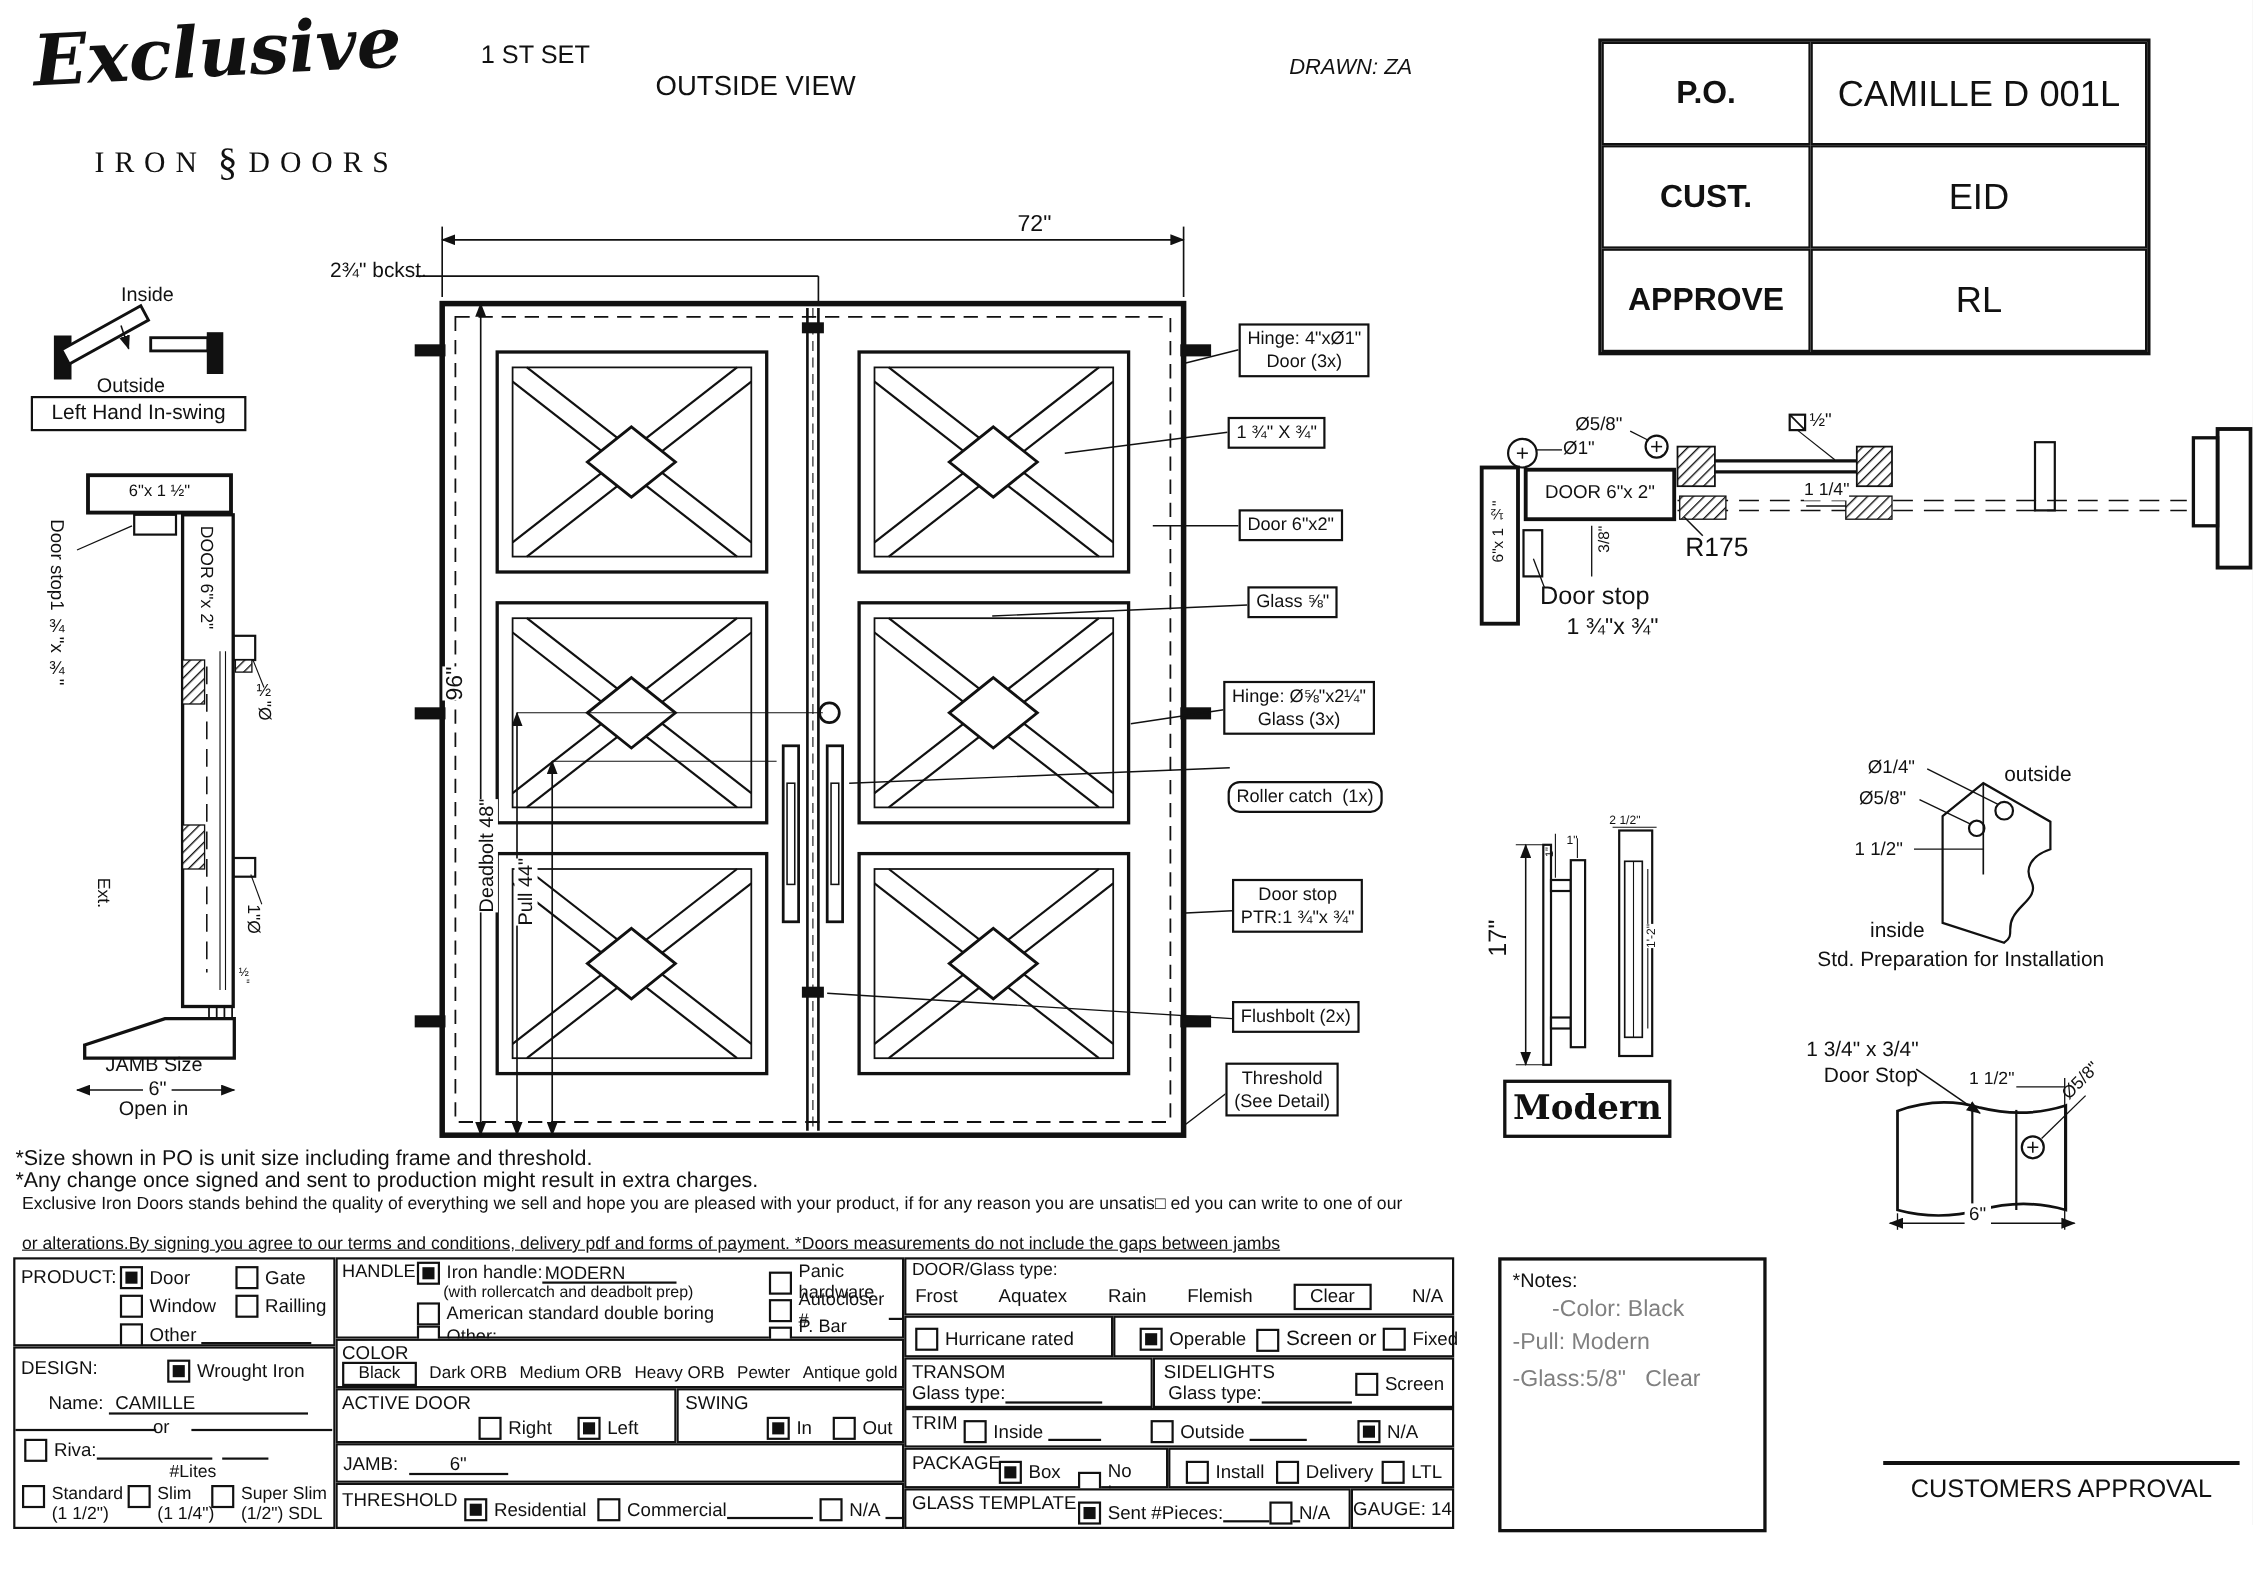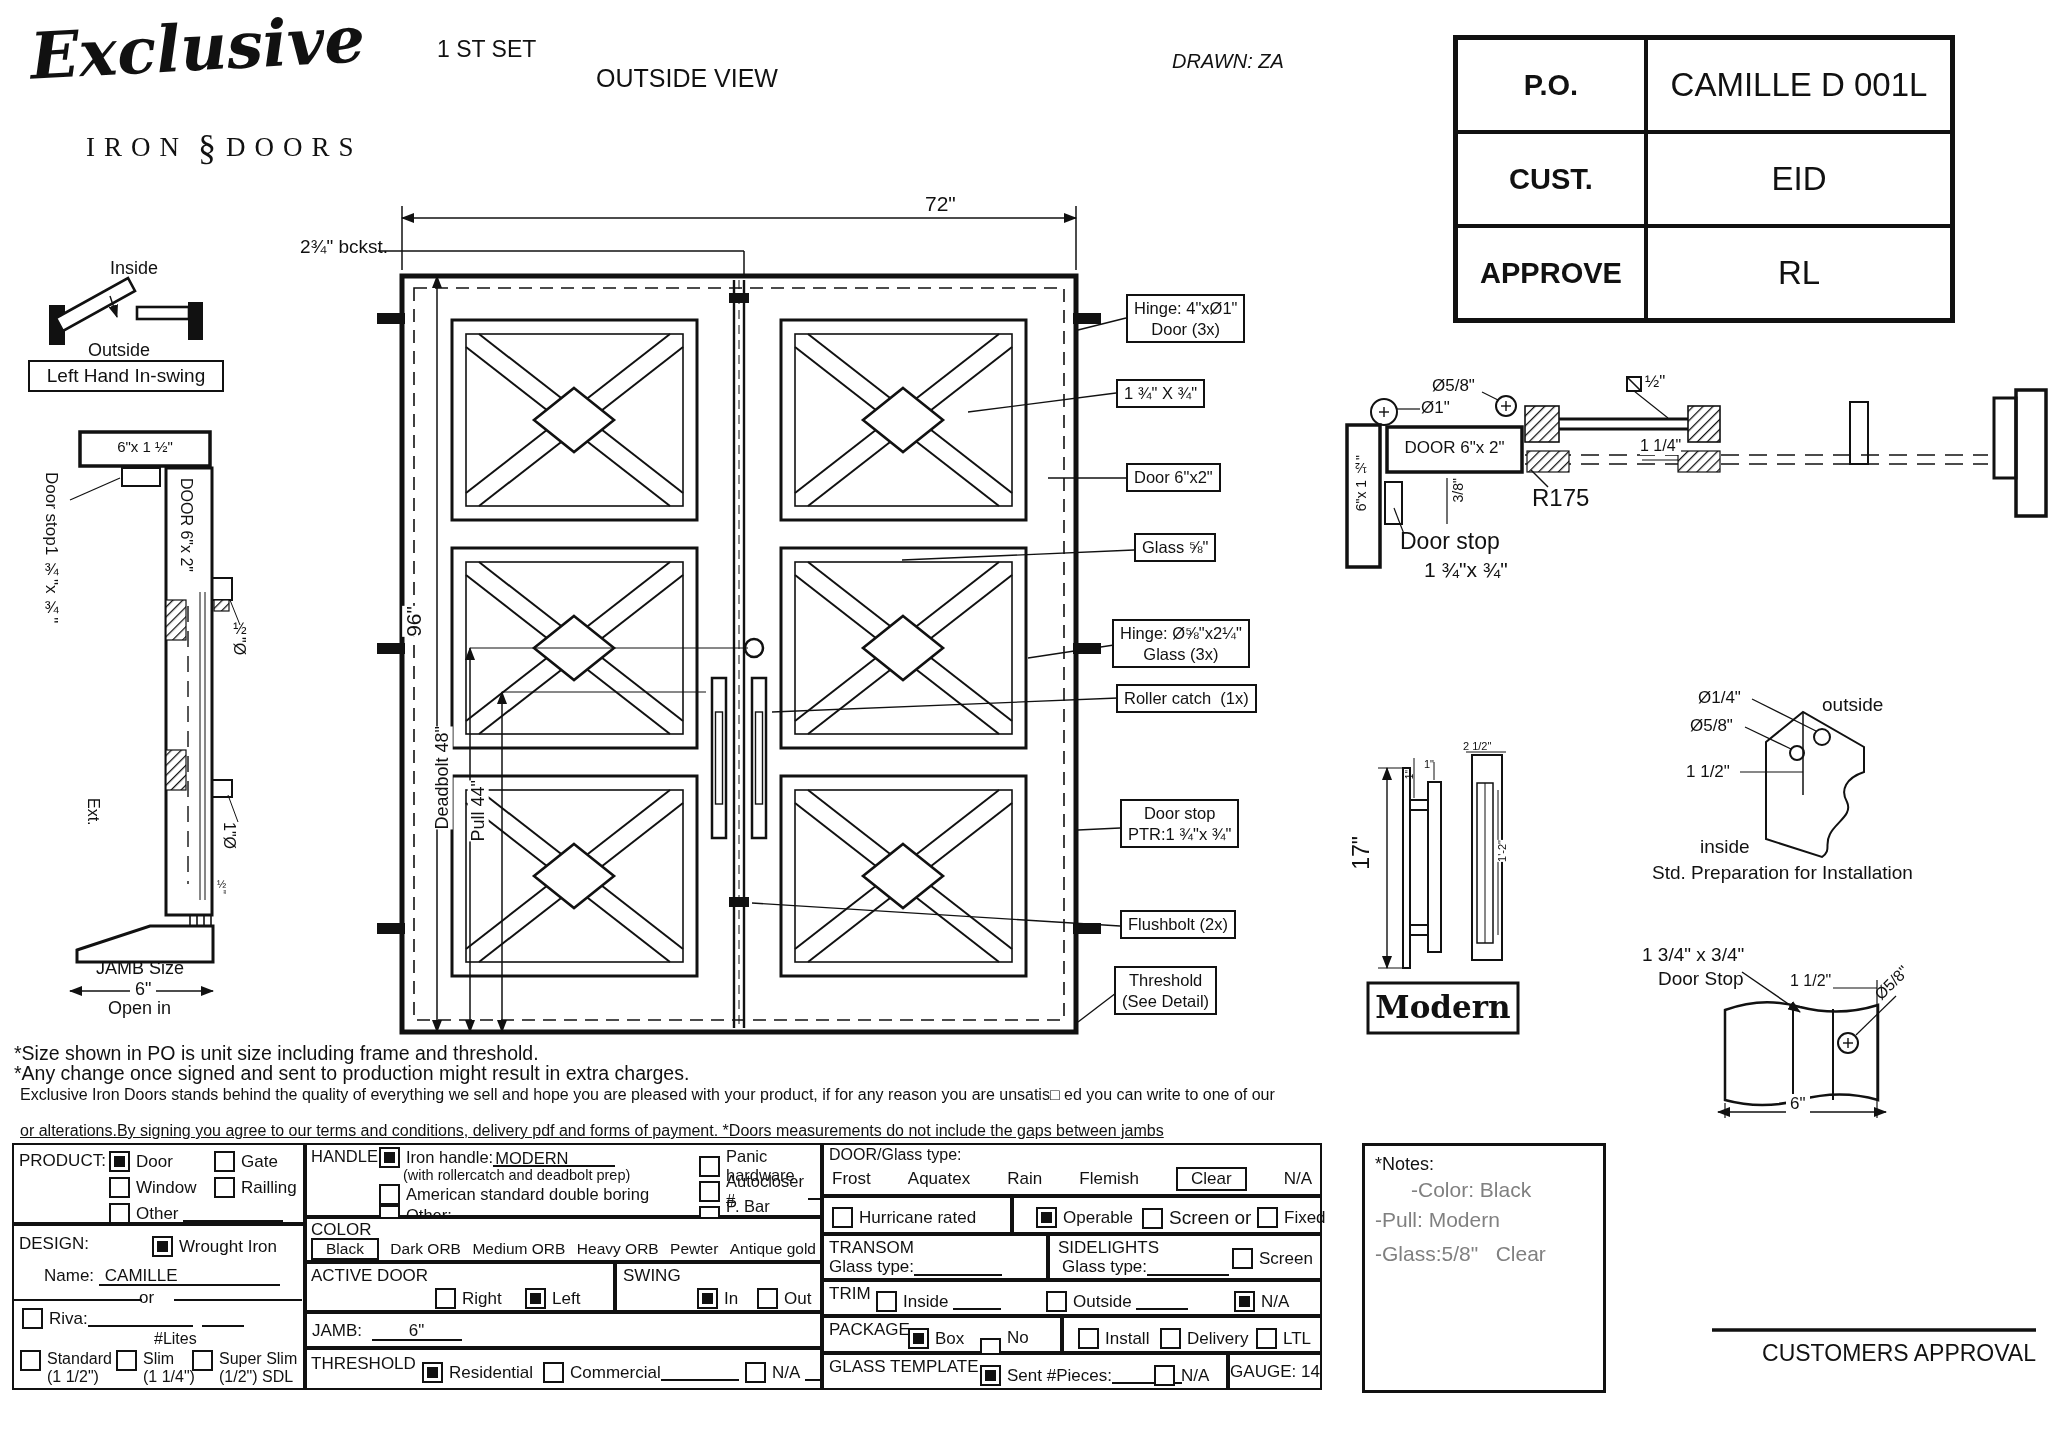--- a/index.html
+++ b/index.html
@@ -269,21 +269,21 @@
 <div class="lbl" style="left:300px;top:236px;font-size:19px;">2¾" bckst.</div>
 <div class="lbl vbu" style="left:402px;top:606px;font-size:21px;background:#fff;">96"</div>
 <div class="lbl vbu" style="left:432px;top:726px;font-size:18px;background:#fff;">Deadbolt 48"</div>
 <div class="lbl vbu" style="left:468px;top:780px;font-size:18px;background:#fff;">Pull 44"</div>
 
 <div class="callout" style="left:1126px;top:294px;"><span>Hinge: 4"xØ1"</span><span>Door (3x)</span></div>
 <div class="callout" style="left:1116px;top:379px;"><span>1 ¾" X ¾"</span></div>
 <div class="callout" style="left:1126px;top:463px;"><span>Door 6"x2"</span></div>
 <div class="callout" style="left:1134px;top:533px;"><span>Glass ⅝"</span></div>
 <div class="callout" style="left:1112px;top:619px;"><span>Hinge: Ø⅝"x2¼"</span><span>Glass (3x)</span></div>
-<div class="callout" style="left:1116px;top:684px;"><span>Roller catch  (1x)</span></div>
+<div class="callout" style="left:1116px;top:710px;border-radius:11px;"><span>Roller catch  (1x)</span></div>
 <div class="callout" style="left:1120px;top:799px;"><span>Door stop</span><span>PTR:1 ¾"x ¾"</span></div>
 <div class="callout" style="left:1120px;top:910px;"><span>Flushbolt (2x)</span></div>
 <div class="callout" style="left:1114px;top:966px;"><span>Threshold</span><span>(See Detail)</span></div>
 
 <div class="lbl" style="left:1421px;top:398px;">Ø1"</div>
 <div class="lbl" style="left:1432px;top:376px;">Ø5/8"</div>
 <div class="lbl" style="left:1645px;top:372px;">½"</div>
 <div class="lbl" style="left:1387px;top:438px;width:135px;text-align:center;font-size:17px;">DOOR 6"x 2"</div>
 <div class="lbl vbu" style="left:1353px;top:455px;font-size:14px;background:#fff;">6"x 1 ½"</div>
 <div class="lbl vbu" style="left:1450px;top:478px;font-size:14px;">3/8"</div>
@@ -550,15 +550,15 @@
   <span>GAUGE: 14</span>
 </div>
 
 <div class="notesbox">
   <div class="lbl" style="left:10px;top:8px;position:absolute;font-size:18px;">*Notes:</div>
   <div class="lbl gray" style="left:20px;top:32px;position:absolute;font-size:21px;margin-left:26px;">-Color: Black</div>
   <div class="lbl gray" style="left:10px;top:62px;position:absolute;font-size:21px;">-Pull: Modern</div>
   <div class="lbl gray" style="left:10px;top:96px;position:absolute;font-size:21px;">-Glass:5/8"   Clear</div>
 </div>
 
-<div class="lbl" style="left:1712px;top:1340px;width:324px;text-align:right;font-size:23px;">CUSTOMERS APPROVAL</div>
+<div class="lbl" style="left:1712px;top:1340px;width:324px;text-align:center;font-size:23px;">CUSTOMERS APPROVAL</div>
 
 </div>
 
 </body></html>

